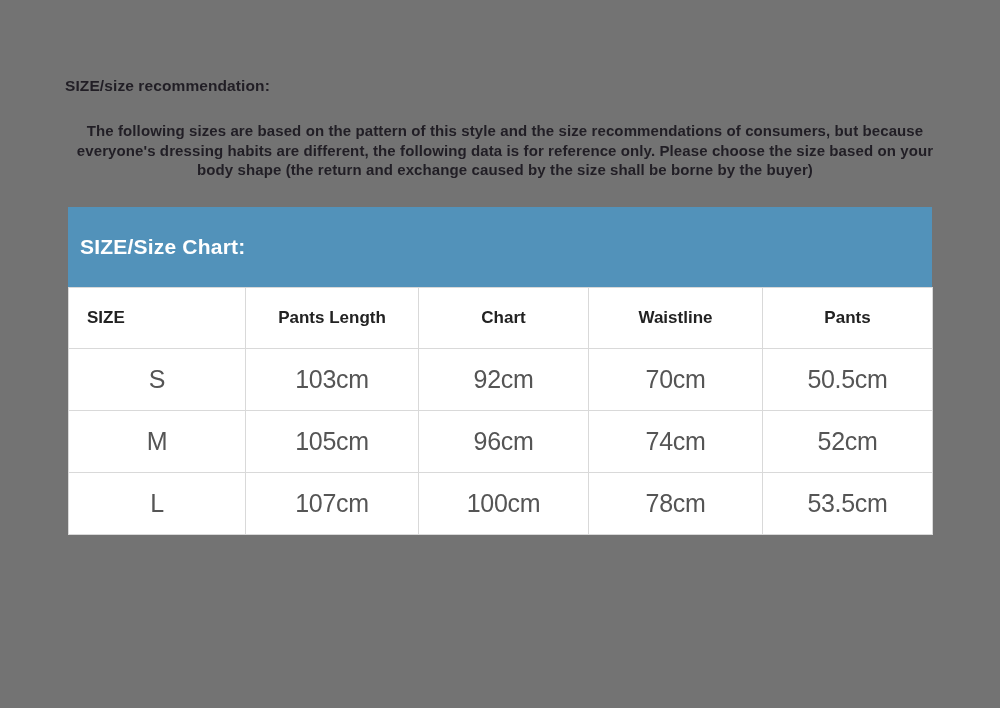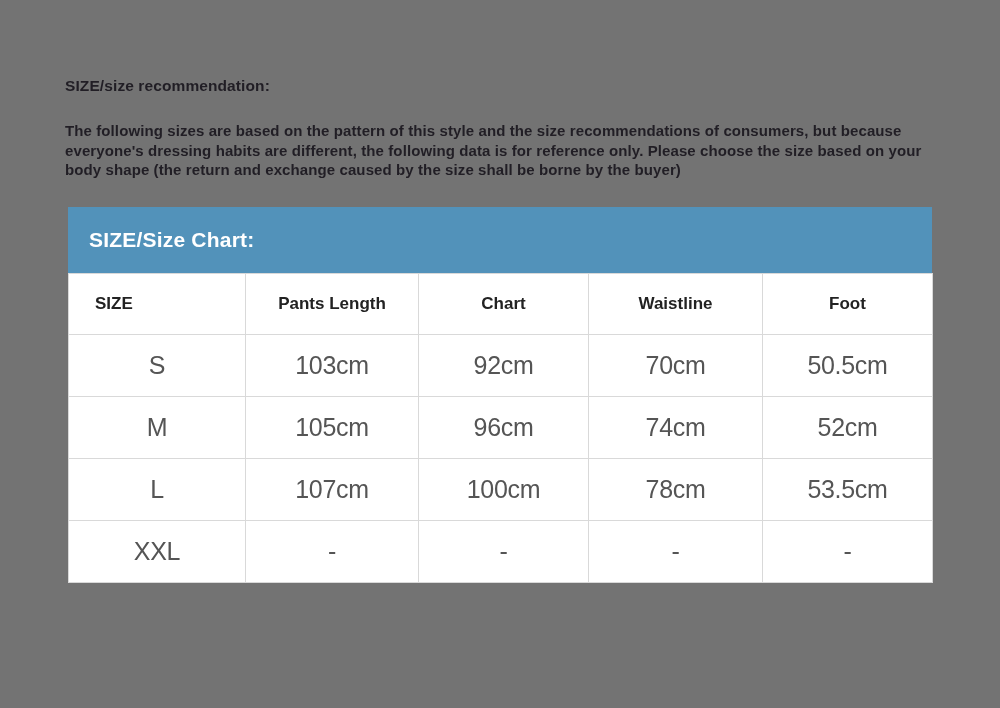--- a/index.html
+++ b/index.html
@@ -27,33 +27,34 @@
   .rec-body {
     position: absolute;
     left: 65px;
     top: 121px;
     width: 880px;
     font-size: 15px;
     font-weight: bold;
     color: #211e25;
     line-height: 19.5px;
     letter-spacing: 0.1px;
+    text-align: center;
   }
   .chart-section {
     position: absolute;
     left: 68px;
     top: 207px;
     width: 864px;
   }
   .chart-title-bar {
-    height: 66px;
+    height: 80px;
     background: #5292ba;
     display: flex;
     align-items: center;
-    padding-left: 21px;
+    padding-left: 12px;
     box-sizing: border-box;
   }
   .chart-title {
     color: #ffffff;
     font-weight: bold;
     font-size: 21px;
     letter-spacing: 0.2px;
   }
   table.size-table {
     width: 864px;
@@ -73,21 +74,21 @@
     padding: 0;
   }
   .size-table thead th {
     height: 60px;
     font-size: 17px;
     font-weight: bold;
     color: #222222;
   }
   .size-table thead th.size-col {
     text-align: left;
-    padding-left: 26px;
+    padding-left: 18px;
   }
   .size-table tbody td, .size-table tbody th {
     height: 61px;
     font-size: 25px;
     font-weight: normal;
     color: #555555;
     letter-spacing: -0.3px;
   }
 </style>
 </head>
@@ -112,21 +113,21 @@
           <col class="c2">
           <col class="c3">
           <col class="c4">
       </colgroup>
       <thead>
         <tr>
           <th class="size-col">SIZE</th>
           <th>Pants Length</th>
           <th>Chart</th>
           <th>Waistline</th>
-          <th>Foot</th>
+          <th>Pants</th>
         </tr>
       </thead>
       <tbody>
         <tr>
           <th>S</th>
           <td>103cm</td>
           <td>92cm</td>
           <td>70cm</td>
           <td>50.5cm</td>
         </tr>
@@ -137,23 +138,16 @@
           <td>74cm</td>
           <td>52cm</td>
         </tr>
         <tr>
           <th>L</th>
           <td>107cm</td>
           <td>100cm</td>
           <td>78cm</td>
           <td>53.5cm</td>
         </tr>
-        <tr>
-          <th>XXL</th>
-          <td>-</td>
-          <td>-</td>
-          <td>-</td>
-          <td>-</td>
-        </tr>
       </tbody>
     </table>
   </div>
 </div>
 
 </body></html>

